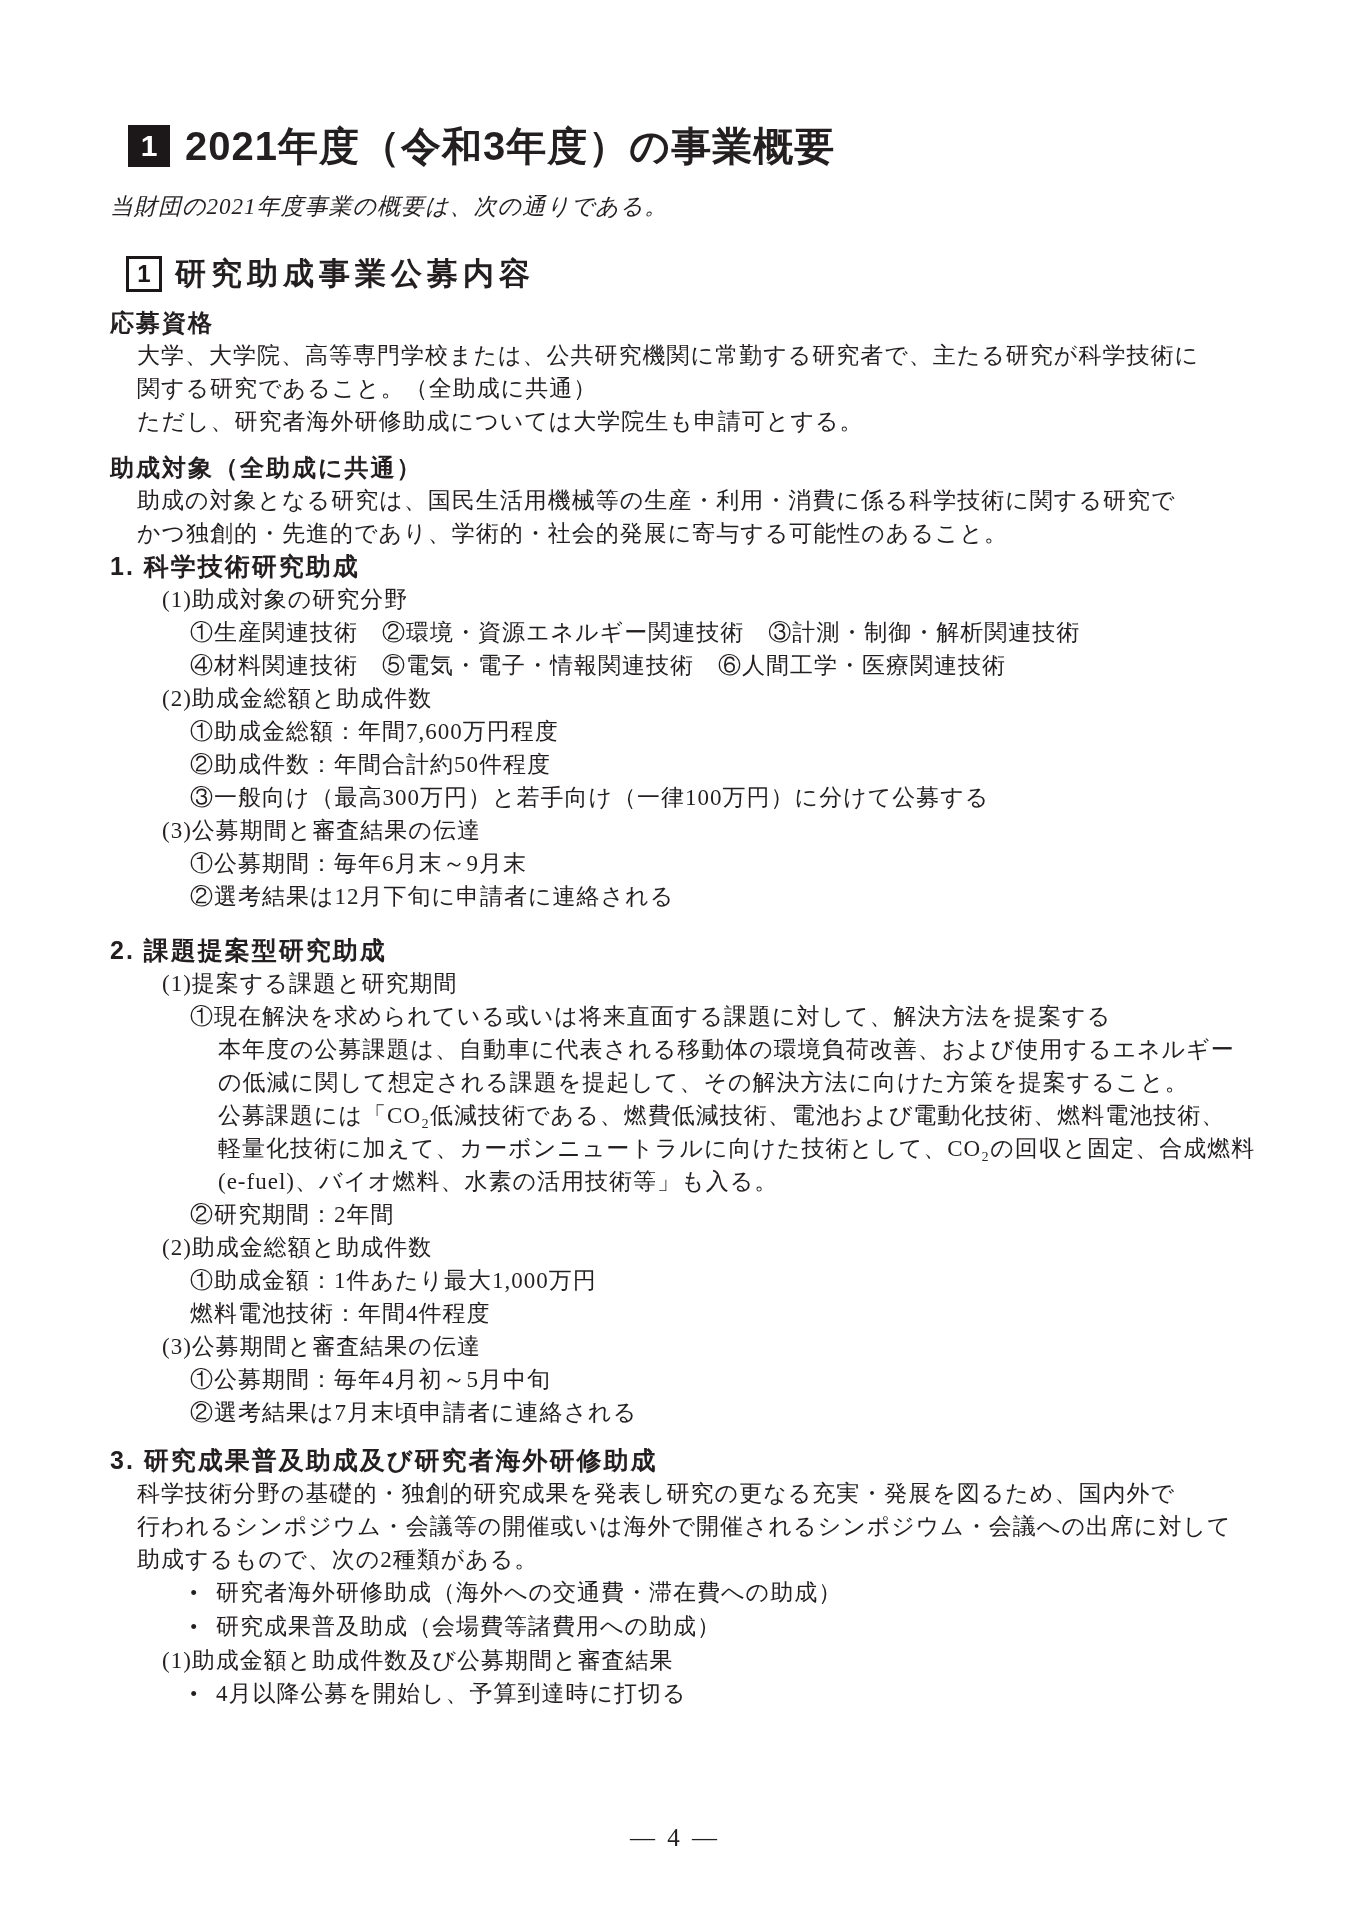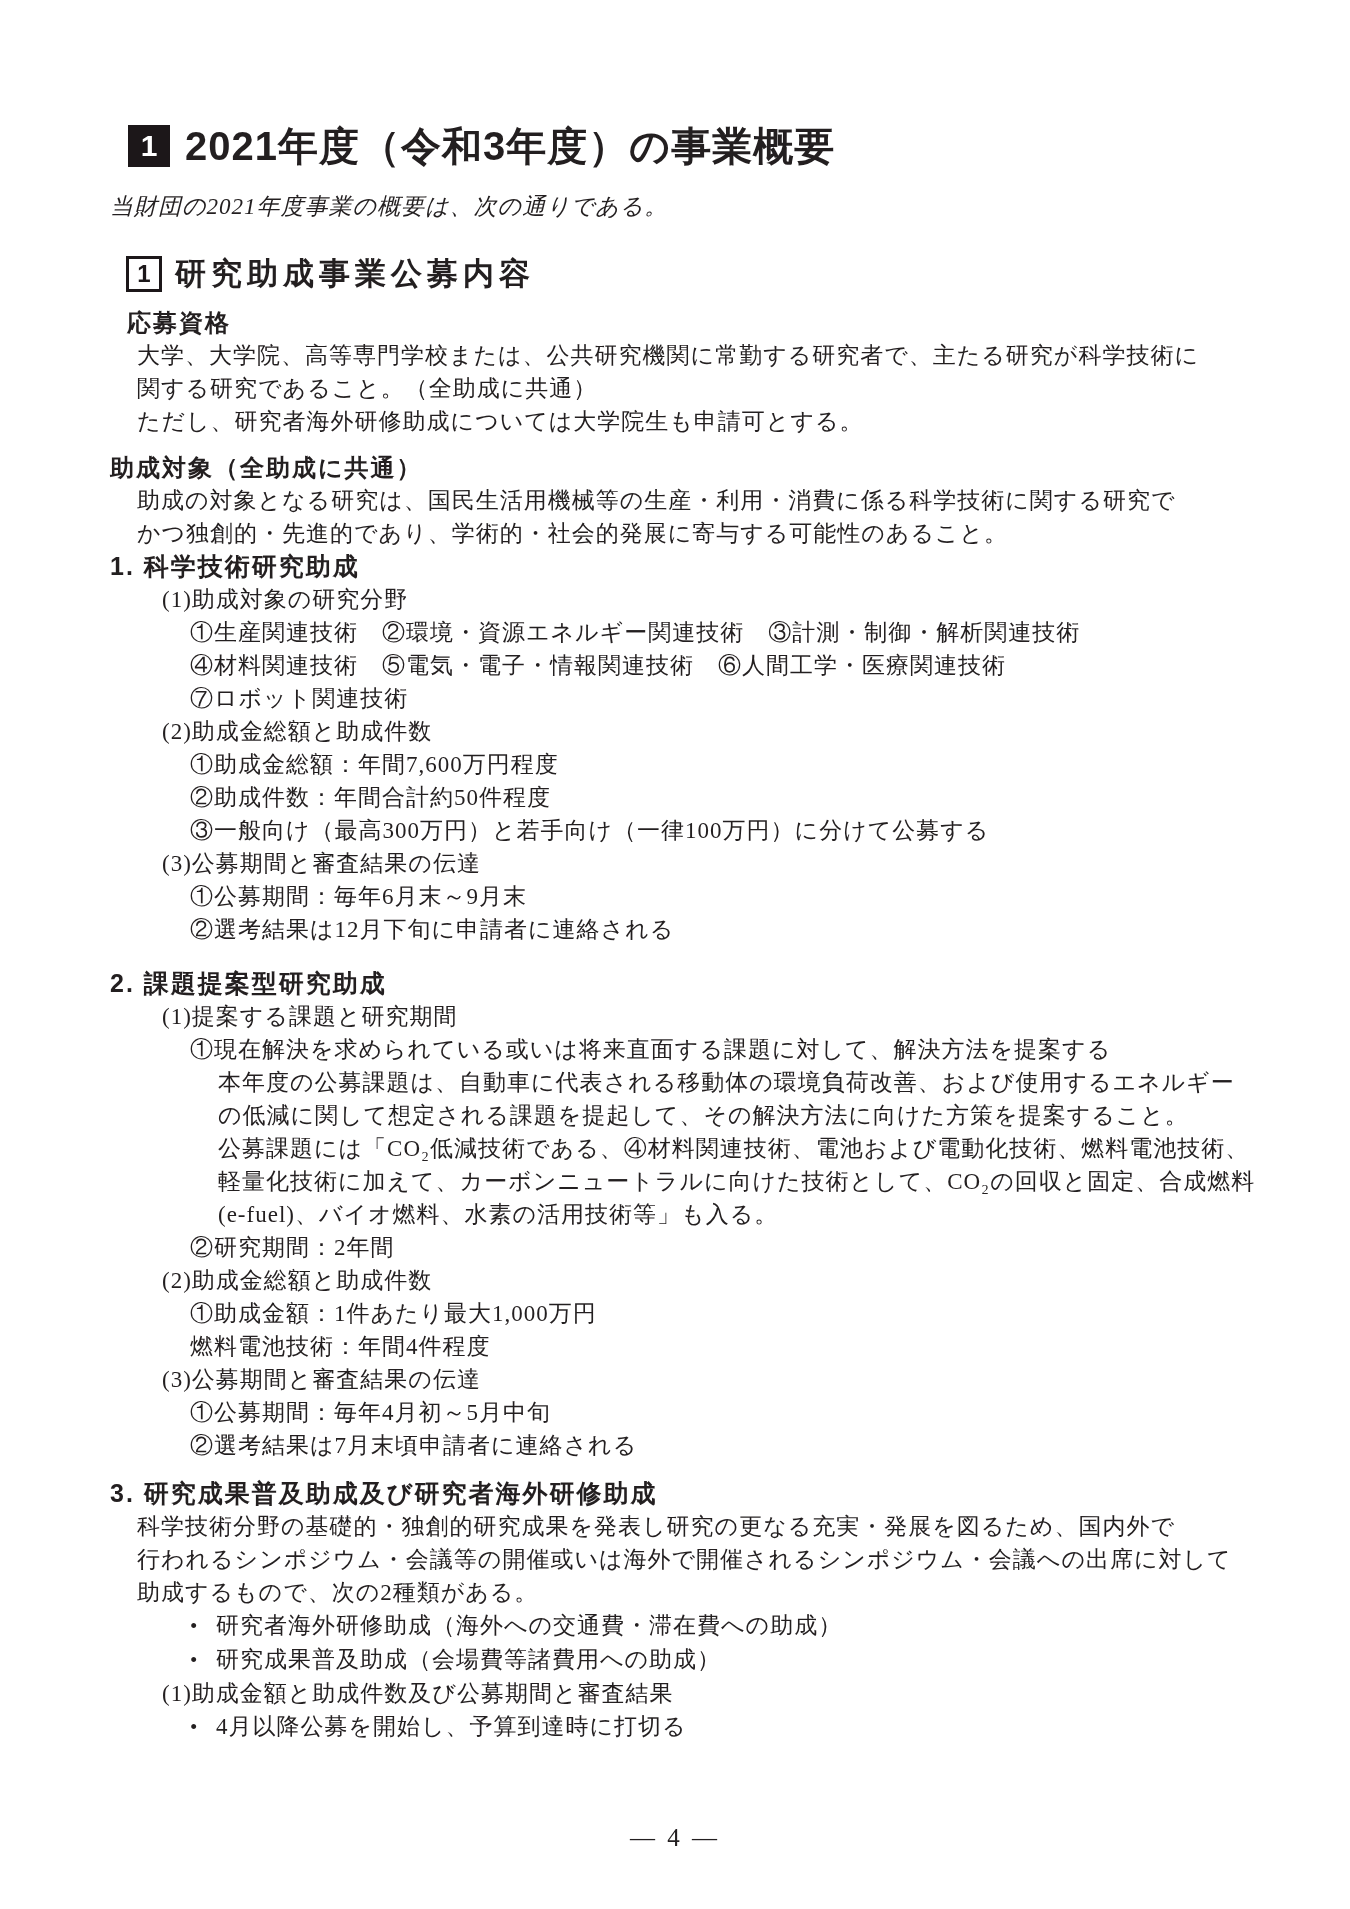--- a/index.html
+++ b/index.html
@@ -46,21 +46,21 @@
   .section-title {
     font-family:"Liberation Sans","DejaVu Sans",sans-serif;
     font-weight:700; font-size:31px; letter-spacing:5px;
     white-space:nowrap;
   }
   .subhead {
     font-family:"Liberation Sans","DejaVu Sans",sans-serif;
     font-weight:700; font-size:24px; line-height:32px;
     letter-spacing:2px; margin-top:14px; white-space:nowrap;
   }
-  .subhead.first { margin-top:13px;margin-left:17px; }
+  .subhead.first { margin-top:13px; }
   .prog-head {
     font-family:"Liberation Sans","DejaVu Sans",sans-serif;
     font-weight:700; font-size:25px; line-height:33px;
     letter-spacing:2px; white-space:nowrap;
   }
   .mt17 { margin-top:0; }
   .mt21 { margin-top:21px; }
   .mt25 { margin-top:15px; }
   
   .t {
@@ -102,35 +102,34 @@
   <div class="t ind-b">ただし、研究者海外研修助成については大学院生も申請可とする。</div>
 
   <div class="subhead">助成対象（全助成に共通）</div>
   <div class="t ind-b">助成の対象となる研究は、国民生活用機械等の生産・利用・消費に係る科学技術に関する研究で</div>
   <div class="t ind-b">かつ独創的・先進的であり、学術的・社会的発展に寄与する可能性のあること。</div>
 
   <div class="prog-head mt17">1. 科学技術研究助成</div>
   <div class="t ind-p">(1)助成対象の研究分野</div>
   <div class="t ind-c">①生産関連技術　②環境・資源エネルギー関連技術　③計測・制御・解析関連技術</div>
   <div class="t ind-c">④材料関連技術　⑤電気・電子・情報関連技術　⑥人間工学・医療関連技術</div>
-  <div class="t ind-c">⑦ロボット関連技術</div>
   <div class="t ind-p">(2)助成金総額と助成件数</div>
   <div class="t ind-c">①助成金総額：年間7,600万円程度</div>
   <div class="t ind-c">②助成件数：年間合計約50件程度</div>
   <div class="t ind-c">③一般向け（最高300万円）と若手向け（一律100万円）に分けて公募する</div>
   <div class="t ind-p">(3)公募期間と審査結果の伝達</div>
   <div class="t ind-c">①公募期間：毎年6月末～9月末</div>
   <div class="t ind-c">②選考結果は12月下旬に申請者に連絡される</div>
 
   <div class="prog-head mt21">2. 課題提案型研究助成</div>
   <div class="t ind-p">(1)提案する課題と研究期間</div>
   <div class="t ind-c">①現在解決を求められている或いは将来直面する課題に対して、解決方法を提案する</div>
   <div class="t ind-t">本年度の公募課題は、自動車に代表される移動体の環境負荷改善、および使用するエネルギー</div>
   <div class="t ind-t">の低減に関して想定される課題を提起して、その解決方法に向けた方策を提案すること。</div>
-  <div class="t ind-t">公募課題には「CO₂低減技術である、④材料関連技術、電池および電動化技術、燃料電池技術、</div>
+  <div class="t ind-t">公募課題には「CO₂低減技術である、燃費低減技術、電池および電動化技術、燃料電池技術、</div>
   <div class="t ind-t">軽量化技術に加えて、カーボンニュートラルに向けた技術として、CO₂の回収と固定、合成燃料</div>
   <div class="t ind-t">(e-fuel)、バイオ燃料、水素の活用技術等」も入る。</div>
   <div class="t ind-c">②研究期間：2年間</div>
   <div class="t ind-p">(2)助成金総額と助成件数</div>
   <div class="t ind-c">①助成金額：1件あたり最大1,000万円</div>
   <div class="t ind-c">燃料電池技術：年間4件程度</div>
   <div class="t ind-p">(3)公募期間と審査結果の伝達</div>
   <div class="t ind-c">①公募期間：毎年4月初～5月中旬</div>
   <div class="t ind-c">②選考結果は7月末頃申請者に連絡される</div>
 

